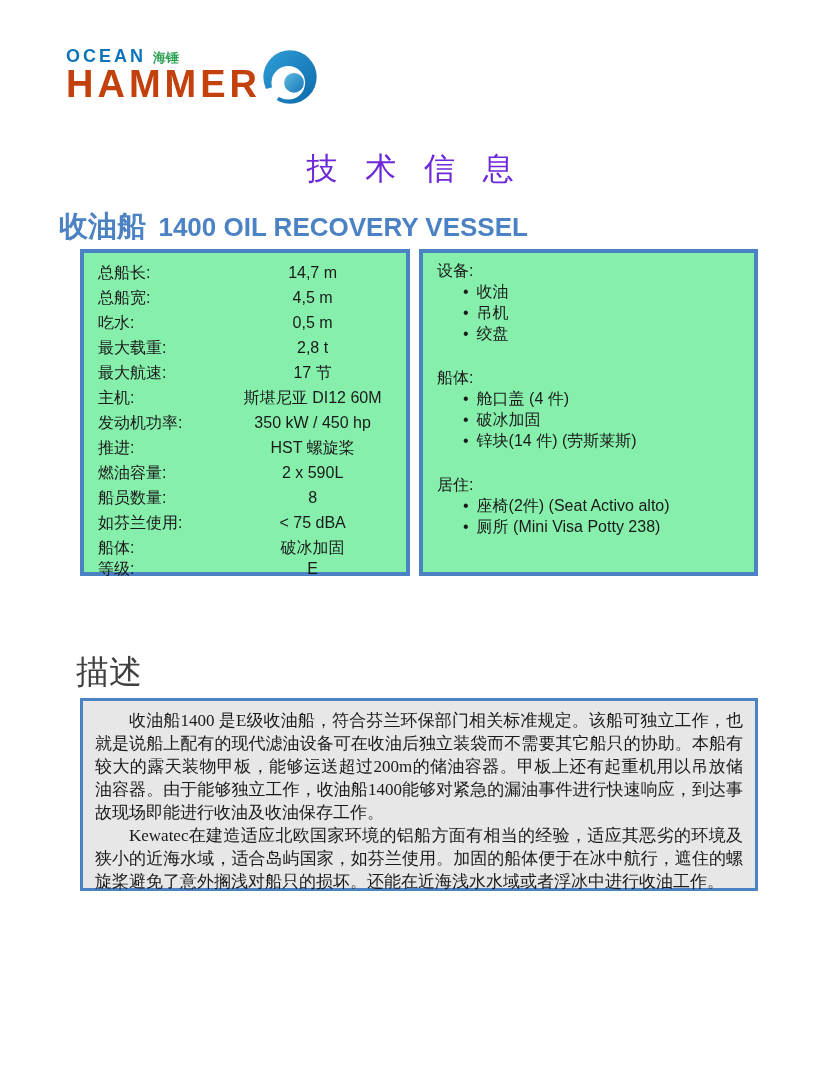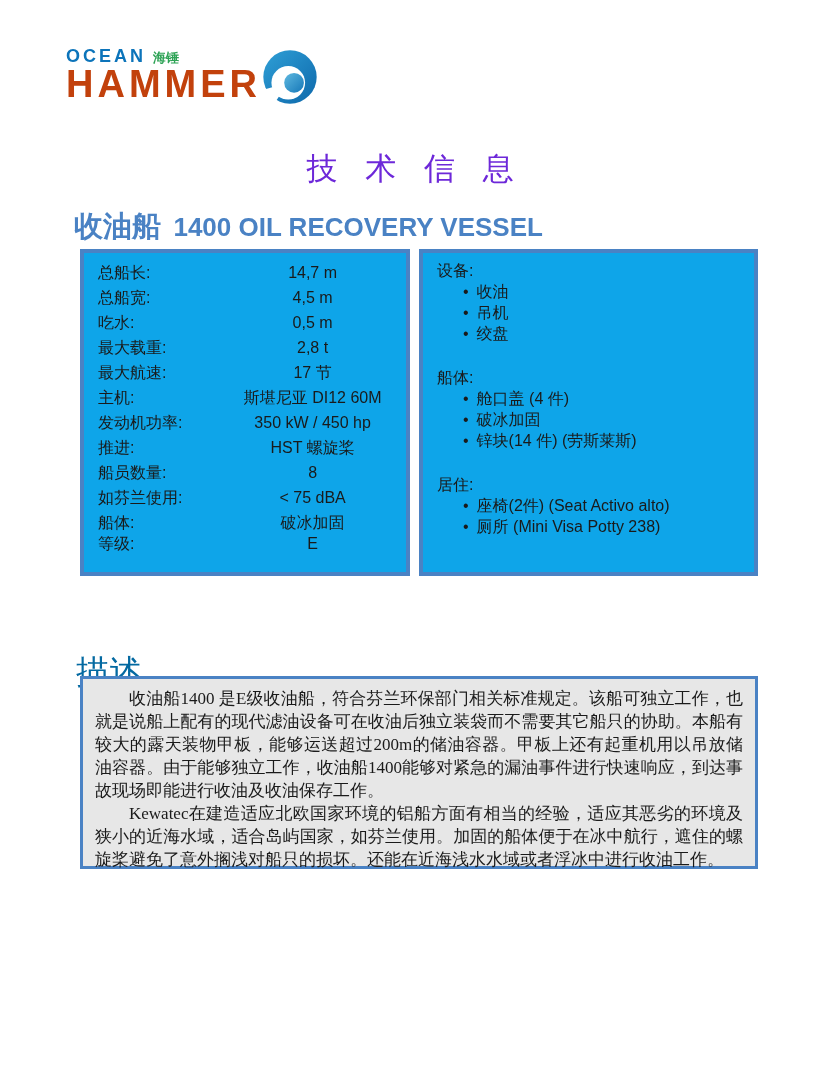--- a/index.html
+++ b/index.html
@@ -23,54 +23,54 @@
 
   
   .page-title{
     position:absolute;top:148px;left:0;width:100%;
     text-align:center;
     font-family:"Liberation Serif", serif;
     font-size:31px;color:#6d28d9;letter-spacing:10px;
   }
 
   
-  .section-heading{position:absolute;top:207px;left:74px;color:#4a82c4;font-weight:bold;white-space:nowrap;}
+  .section-heading{position:absolute;top:207px;left:59px;color:#4a82c4;font-weight:bold;white-space:nowrap;}
   .section-heading .cn{font-size:29px;}
   .section-heading .en{font-size:26px;margin-left:8px;}
 
   
   .boxes{position:absolute;top:249px;left:80px;width:678px;display:flex;justify-content:space-between;}
   .panel{
     box-sizing:border-box;
     border:4px solid #4a82c4;
-    background:#0ea5e9;
+    background:#86efac;
     height:327px;
   }
   .spec-box{width:330px;padding:10px 12px 0 14px;}
   .equip-box{width:339px;padding:8px 12px 0 14px;}
 
   .spec-row{display:flex;font-size:16px;line-height:20px;margin-bottom:5px;}
   .spec-row.tight{margin-bottom:1px;}
   .spec-label{flex:0 0 45%;}
   .spec-value{flex:1;text-align:center;}
 
   .equip-section{margin-top:0;}
   .equip-section + .equip-section{margin-top:24px;}
   .equip-title{font-size:16px;line-height:20px;}
   .equip-item{display:flex;font-size:16px;line-height:21px;margin-left:26px;}
   .bullet{margin-right:8px;}
 
   
   .desc-heading{
     position:absolute;top:650px;left:76px;
     font-family:"Liberation Serif", serif;
-    font-size:33px;color:#0369a1;
+    font-size:33px;color:#404040;
   }
   .desc-box{
-    position:absolute;top:676px;left:80px;
+    position:absolute;top:698px;left:80px;
     box-sizing:border-box;
     width:678px;height:193px;
     border:3px solid #4a82c4;
     background:#e7e7e7;
     padding:8px 12px 0 12px;
     font-family:"Liberation Serif", serif;
     font-size:17px;line-height:23px;
     text-align:justify;
   }
   .desc-box p{margin:0;text-indent:2em;}
@@ -140,20 +140,24 @@
     </div>
     <div class="spec-row">
       <span class="spec-label">发动机功率:</span>
       <span class="spec-value">350 kW / 450 hp</span>
     </div>
     <div class="spec-row">
       <span class="spec-label">推进:</span>
       <span class="spec-value">HST 螺旋桨</span>
     </div>
     <div class="spec-row">
+      <span class="spec-label">燃油容量:</span>
+      <span class="spec-value">2 x 590L</span>
+    </div>
+    <div class="spec-row">
       <span class="spec-label">船员数量:</span>
       <span class="spec-value">8</span>
     </div>
     <div class="spec-row">
       <span class="spec-label">如芬兰使用:</span>
       <span class="spec-value">&lt; 75 dBA</span>
     </div>
     <div class="spec-row tight">
       <span class="spec-label">船体:</span>
       <span class="spec-value">破冰加固</span>

